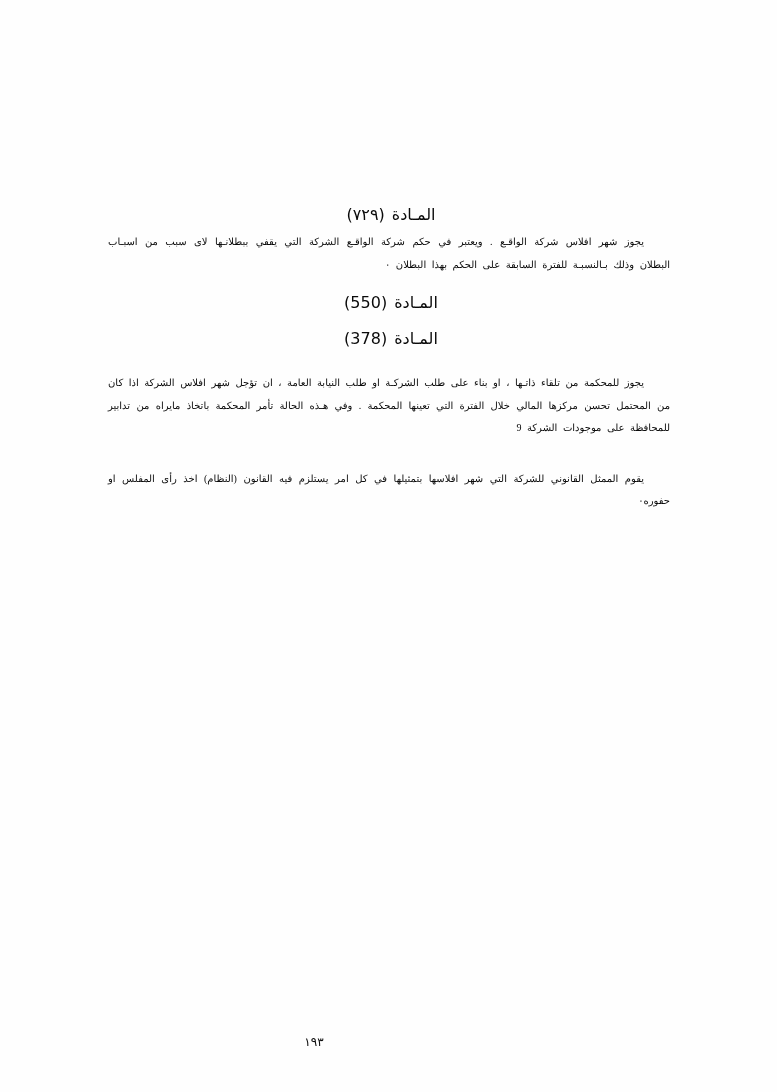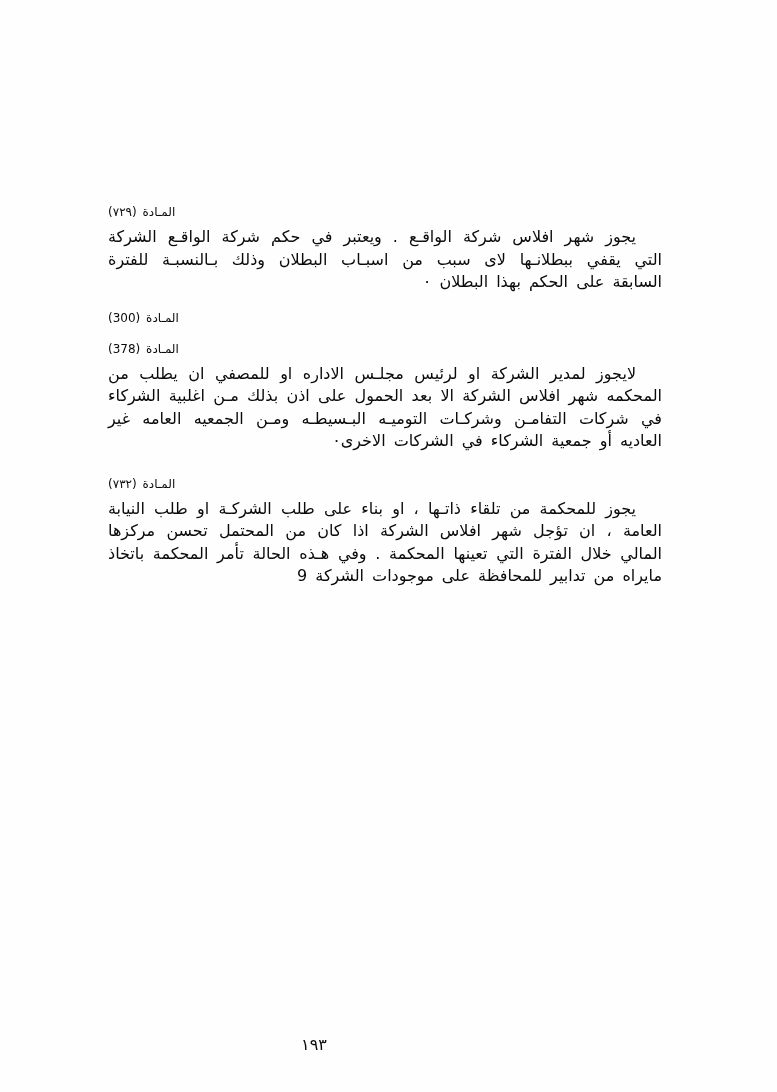--- a/index.html
+++ b/index.html
@@ -23,79 +23,79 @@
   .content {
     position: absolute;
     top: 205px;
     left: 108px;
     width: 566px;
   }
   .article {
     margin-bottom: 17px;
   }
   .article-heading {
-    text-align: left;
-    font-size: 12px;
+    text-align: center;
+    font-size: 16px;
     letter-spacing: 0.5px;
     margin-bottom: 7px;
     direction: rtl;
     word-spacing: 2px;
   }
   .para {
     direction: rtl;
     text-align: justify;
     text-align-last: right;
-    font-size: 16px;
+    font-size: 10px;
     line-height: 22.5px;
     letter-spacing: 0.6px;
     word-spacing: 3px;
-    margin: 0 12px 0 0;
+    margin: 0 4px 0 0;
+    font-family: Liberation Serif, serif;
   }
   .para.indent {
     text-indent: 26px;
   }
   .para + .para {
     margin-top: 0;
   }
   .article.spaced { margin-bottom: 24px; }
   .article.spaced-lg { margin-bottom: 28px; }
   .page-number {
     position: absolute;
     top: 1035px;
     left: 0;
     width: 628px;
     text-align: center;
-    font-size: 16px;
+    font-size: 12px;
     letter-spacing: 1px;
   }
 </style>
 </head>
 <body>
 
 <div class="page">
   <div class="content">
 
     <div class="article">
       <div class="article-heading">المـادة (٧٢٩)</div>
       <p class="para indent">يجوز شهر افلاس شركة الواقـع . ويعتبر في حكم شركة الواقـع الشركة التي يقفي ببطلانـها لاى سبب من اسبـاب البطلان وذلك بـالنسبـة للفترة السابقة على الحكم بهذا البطلان ٠</p>
     </div>
 
     <div class="article">
-      <div class="article-heading">المـادة (300)</div>
+      <div class="article-heading">المـادة (550)</div>
     </div>
 
     <div class="article spaced">
       <div class="article-heading">المـادة (378)</div>
-      <p class="para indent">لايجوز لمدير الشركة او لرئيس مجلـس الاداره او للمصفي ان يطلب من المحكمه شهر افلاس الشركة الا بعد الحمول على اذن بذلك مـن اغلبية الشركاء في شركات التفامـن وشركـات التوميـه البـسيطـه ومـن الجمعيه العامه غير العاديه أو جمعية الشركاء في الشركات الاخرى٠</p>
     </div>
 
     <div class="article spaced-lg">
-      <div class="article-heading">المـادة (٧٣٢)</div>
       <p class="para indent">يجوز للمحكمة من تلقاء ذاتـها ، او بناء على طلب الشركـة او طلب النيابة العامة ، ان تؤجل شهر افلاس الشركة اذا كان من المحتمل تحسن مركزها المالي خلال الفترة التي تعينها المحكمة . وفي هـذه الحالة تأمر المحكمة باتخاذ مايراه من تدابير للمحافظة على موجودات الشركة 9</p>
     </div>
 
     <div class="article">
+      <p class="para indent">يقوم الممثل القانوني للشركة التي شهر افلاسها بتمثيلها في كل امر يستلزم فيه القانون (النظام) اخذ رأى المفلس او حفوره٠</p>
     </div>
 
   </div>
 
   <div class="page-number">١٩٣</div>
 </div>
 
 </body></html>

